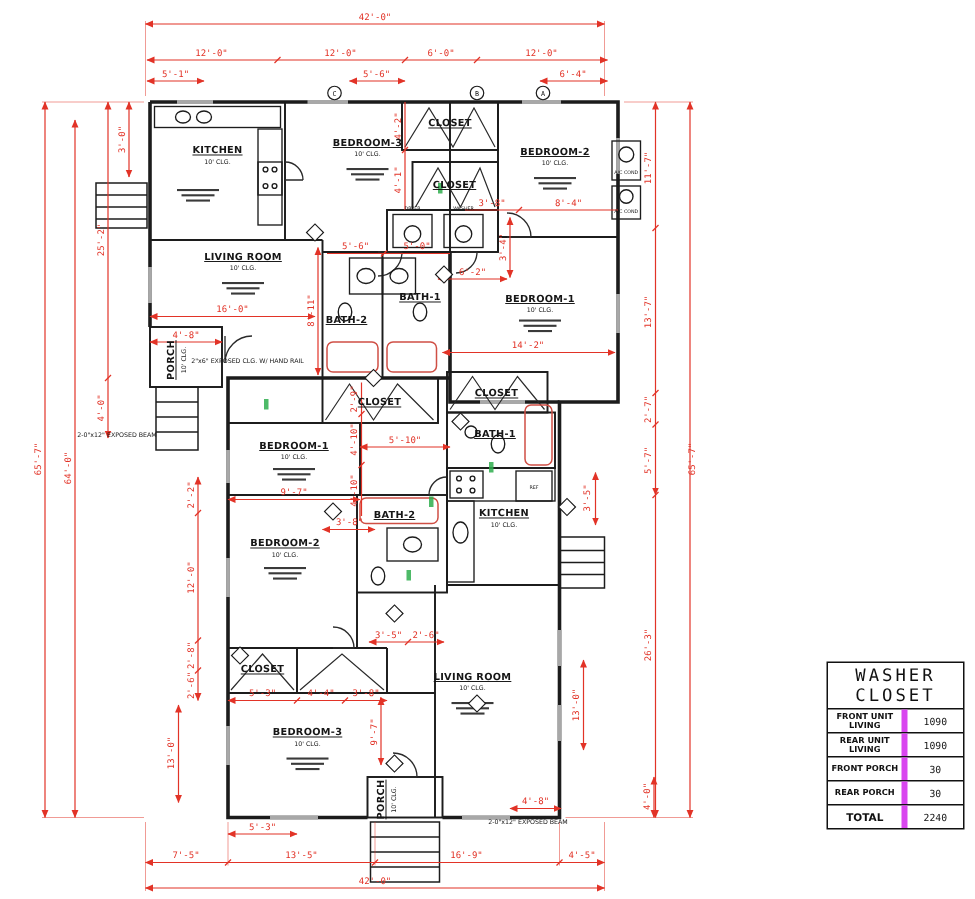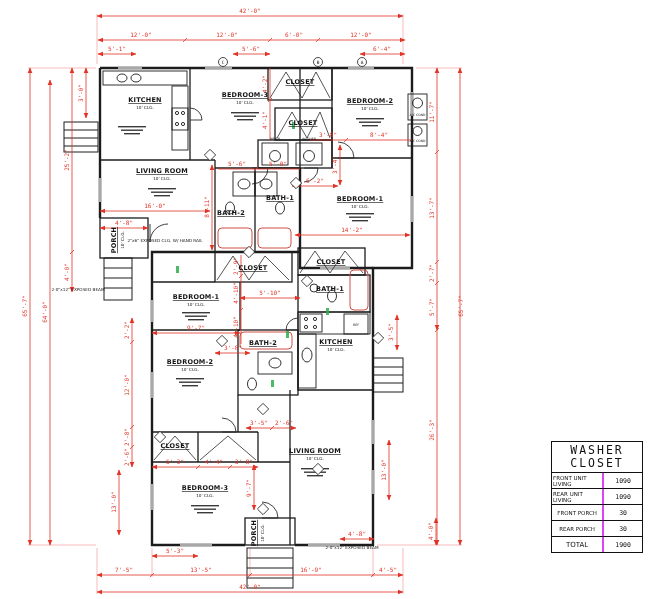--- a/index.html
+++ b/index.html
@@ -12,23 +12,23 @@
   .clg{font:4.2px "DejaVu Sans",sans-serif;fill:#161616;text-anchor:middle;}
   .lab{font:3.2px "DejaVu Sans",sans-serif;fill:#161616;text-anchor:middle;}
   .note{font:4.2px "DejaVu Sans",sans-serif;fill:#161616;text-anchor:middle;}
   .kn{font:4.5px "DejaVu Sans Mono",monospace;fill:#161616;text-anchor:middle;}
   .sqft{position:absolute;left:551px;top:441px;width:92px;border:1.6px solid #111;
         background:#fff;color:#111;box-sizing:border-box;font-family:"DejaVu Sans Mono",monospace;}
   .sqft-title{border-bottom:1.2px solid #111;text-align:center;font-size:11.5px;
         line-height:1.1;padding:2px 0 3px 0;letter-spacing:2px;}
   .sqft-row{display:flex;border-bottom:1px solid #111;min-height:15px;}
   .sqft-row.last{border-bottom:none;}
-  .sqft-label{width:56%;border-right:2px solid #d946ef;font-size:5.5px;display:flex;
-        align-items:center;justify-content:center;padding:1px;
-        font-family:"DejaVu Sans",sans-serif;font-weight:400;}
+  .sqft-label{width:56%;border-right:4px solid #d946ef;font-size:5.5px;display:flex;
+        align-items:center;justify-content:center;text-align:center;padding:1px;
+        font-family:"DejaVu Sans",sans-serif;font-weight:700;}
   .sqft-label.big{font-size:7px;}
   .sqft-value{width:44%;font-size:6.5px;display:flex;align-items:center;justify-content:center;}
 </style>
 </head>
 <body>
 
 <div id="sheet">
 <svg width="650" height="599" viewBox="0 0 650 599">
   <defs>
     <marker id="ar" markerWidth="6" markerHeight="6" refX="5" refY="3" orient="auto-start-reverse" markerUnits="userSpaceOnUse">
@@ -466,16 +466,16 @@
     <div class="sqft-row">
       <div class="sqft-label">FRONT PORCH</div>
       <div class="sqft-value">30</div>
     </div>
     <div class="sqft-row">
       <div class="sqft-label">REAR PORCH</div>
       <div class="sqft-value">30</div>
     </div>
     <div class="sqft-row last">
       <div class="sqft-label big">TOTAL</div>
-      <div class="sqft-value">1900</div>
+      <div class="sqft-value">2240</div>
     </div>
   </div>
 </div>
 
 </body></html>

